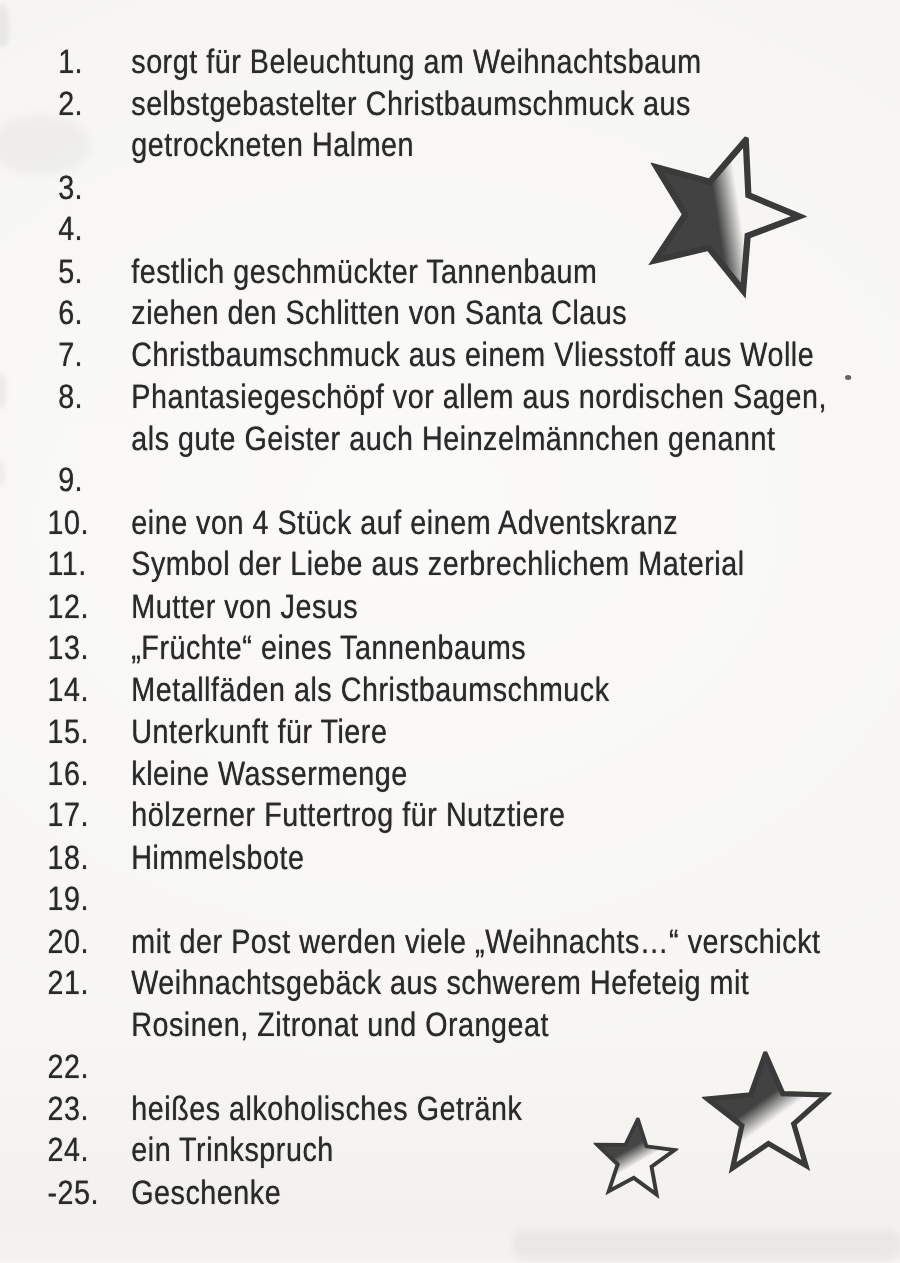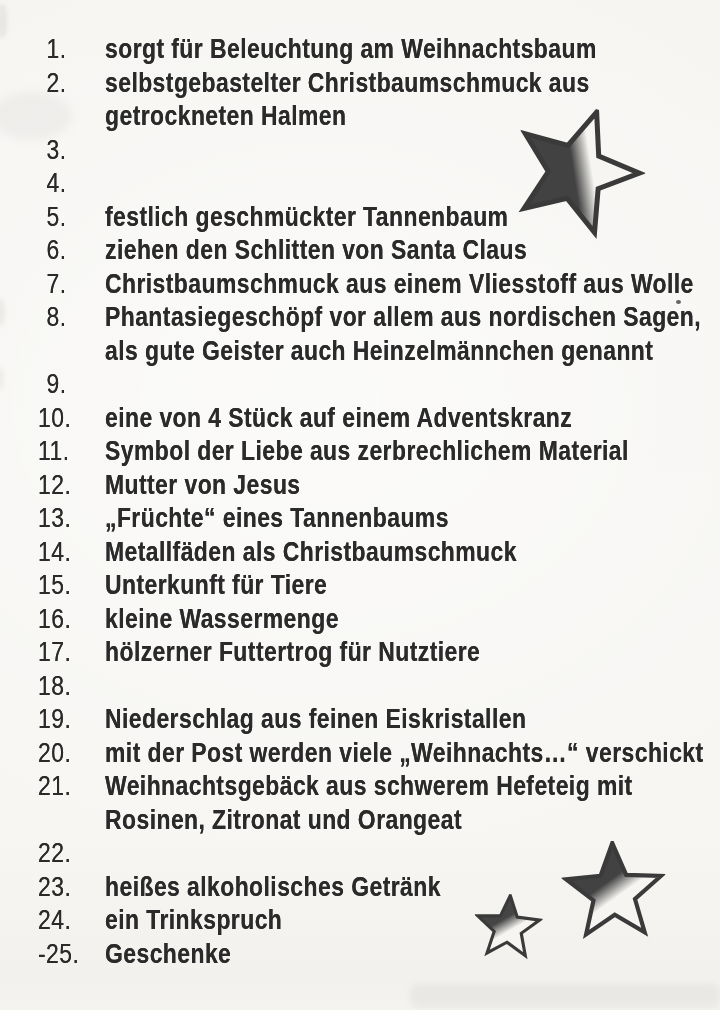--- a/index.html
+++ b/index.html
@@ -30,21 +30,21 @@
   .num, .line {
     font-size: 27px;
     line-height: 33.5px;
     color: #2a2a2a;
     letter-spacing: 0.5px;
     white-space: nowrap;
     transform: scaleX(0.85);
     transform-origin: left center;
     text-shadow: 0 0 0.7px rgba(38,38,38,0.85);
   }
-  .txt { flex: 1 1 auto; min-width: 0; font-weight: bold; }
+  .txt { flex: 1 1 auto; min-width: 0; }
   .star {
     position: absolute;
     pointer-events: none;
   }
   .star svg { display: block; width: 100%; height: 100%; }
   .star-top    { left: 510px; top: 106px; width: 132px; height: 132px; transform: rotate(19deg); }
   .star-big    { left: 562px; top: 841px; width: 104px; height: 104px; transform: rotate(-2deg); }
   .star-small  { left: 474px; top: 894px; width: 68px;  height: 68px;  transform: rotate(4deg); }
   .noise { position: absolute; pointer-events: none; }
   .smudge-topleft {
@@ -159,26 +159,26 @@
         </span>
     </div>
       <div class="row">
       <span class="num">17.</span>
       <span class="txt">
           <div class="line">hölzerner Futtertrog für Nutztiere</div>
         </span>
     </div>
       <div class="row">
       <span class="num">18.</span>
+      <span class="txt">
+          <div class="line">Himmelsbote</div>
+        </span>
     </div>
       <div class="row">
       <span class="num">19.</span>
-      <span class="txt">
-          <div class="line">Niederschlag aus feinen Eiskristallen</div>
-        </span>
     </div>
       <div class="row">
       <span class="num">20.</span>
       <span class="txt">
           <div class="line">mit der Post werden viele „Weihnachts…“ verschickt</div>
         </span>
     </div>
       <div class="row">
       <span class="num">21.</span>
       <span class="txt">

